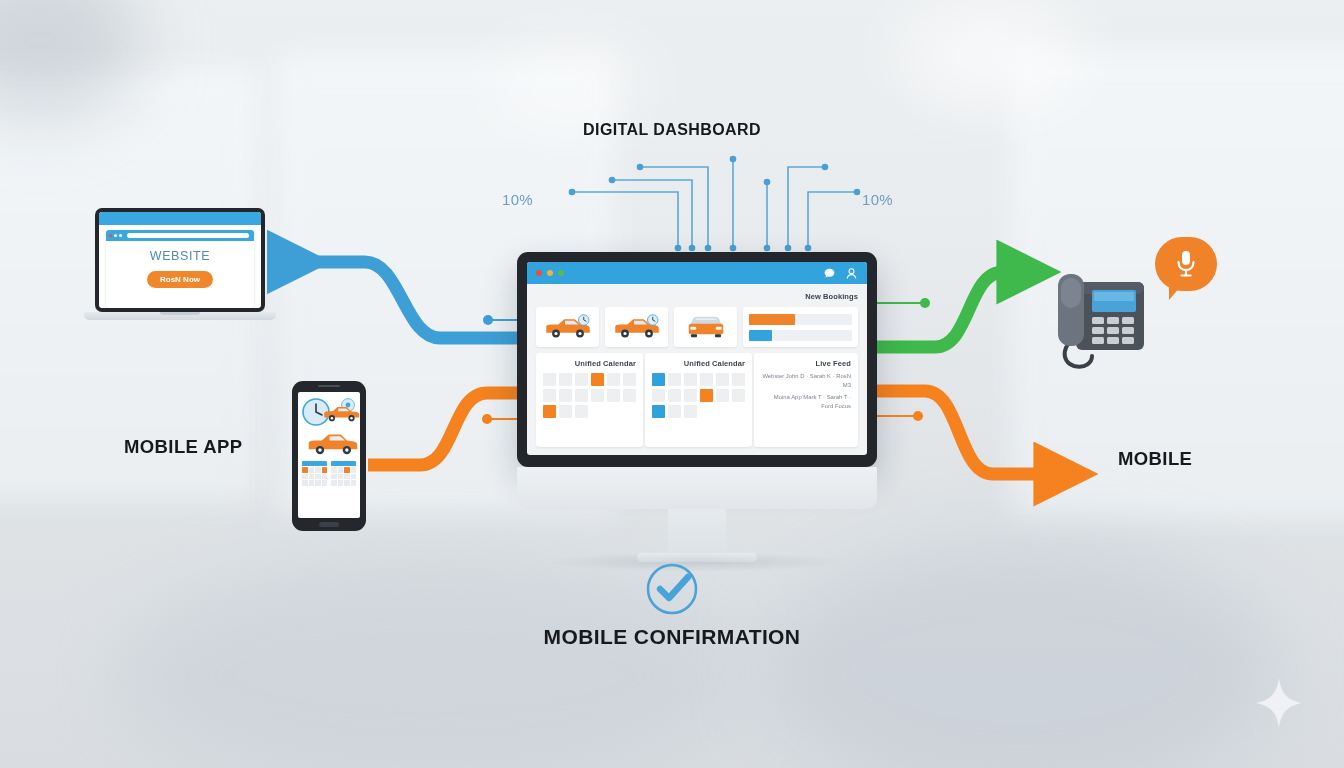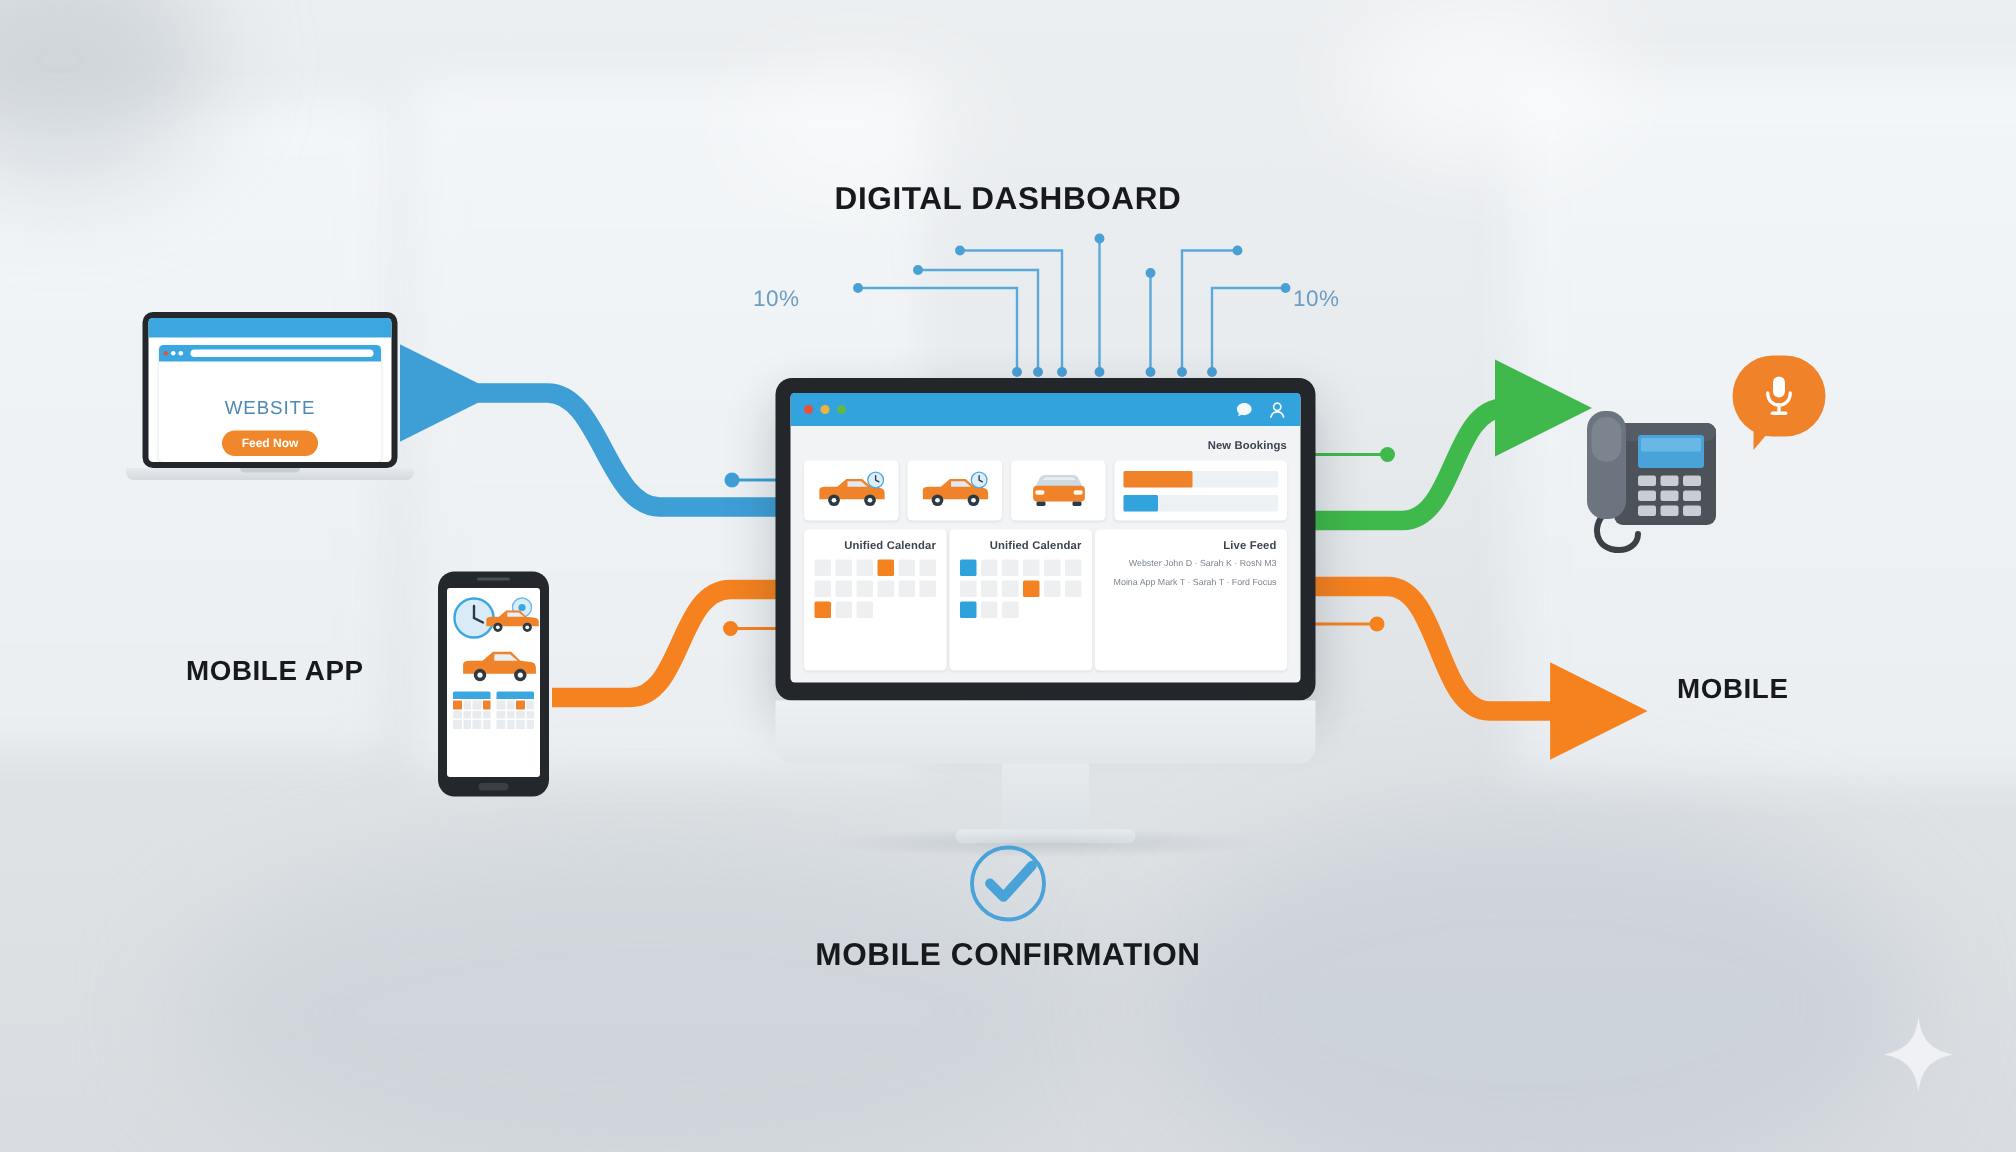--- a/index.html
+++ b/index.html
@@ -29,21 +29,21 @@
   }
 
   
   .caption {
     position: absolute;
     color: #17191c;
     font-weight: bold;
     letter-spacing: .4px;
     white-space: nowrap;
   }
-  #title-digital-dashboard { left: 50%; transform: translateX(-50%); top: 121px; font-size: 21px; }
+  #title-digital-dashboard { left: 50%; transform: translateX(-50%); top: 121px; font-size: 16px; }
   #label-mobile-app { left: 124px; top: 436px; font-size: 18.5px; }
   #label-phone { left: 1118px; top: 448px; font-size: 18.5px; }
   #label-instant-confirmation { left: 50%; transform: translateX(-50%); top: 625px; font-size: 21px; }
 
   .pct {
     position: absolute;
     color: #6d9dc3;
     font-size: 15px;
     letter-spacing: .3px;
   }
@@ -114,21 +114,21 @@
   .bar-track { height: 11px; background: #eef1f3; border-radius: 1px; position: relative; }
   .bar-fill { height: 100%; border-radius: 1px; }
 
   #row-bottom { display: flex; gap: 2px; flex: 1; }
   .cal-card { flex: 1; padding: 6px 7px; }
   .cal-grid { display: grid; grid-template-columns: repeat(6, 1fr); gap: 3px; margin-top: 5px; }
   .cal-cell { aspect-ratio: 1/1; background: #edeff1; border-radius: 1px; }
   .cal-cell.orange { background: #f58220; }
   .cal-cell.blue { background: #2fa2dc; }
   .cal-cell.empty { background: transparent; }
-  #feed-card { width: 128px; padding: 6px 7px; }
+  #feed-card { width: 104px; padding: 6px 7px; }
   .feed-line {
     font-size: 5.9px; color: #7d858f; line-height: 1.45;
     margin-top: 4px; filter: blur(.25px);
   }
 
   
   #laptop { position: absolute; left: 95px; top: 208px; }
   #laptop-lid {
     width: 170px; height: 104px;
     background: #23262b; border-radius: 7px;
@@ -145,21 +145,21 @@
     border-radius: 3px; box-shadow: 0 1px 3px rgba(40,55,70,.16);
     overflow: hidden; flex: 1;
   }
   #browser-chrome {
     height: 11px; background: #3aa7e0;
     display: flex; align-items: center; padding: 0 3px;
   }
   .bdot { width: 3px; height: 3px; border-radius: 50%; margin-right: 2px; background: #fff; }
   .bdot.r { background: #e8503a; }
   #url-pill { flex: 1; height: 5px; background: #fff; border-radius: 3px; margin-left: 3px; margin-right: 2px; }
-  #browser-content { padding: 24px 6px; text-align: center; }
+  #browser-content { padding: 8px 6px; text-align: center; }
   #website-heading { font-size: 12.5px; color: #4e8ab5; letter-spacing: .6px; font-weight: 500; }
   #book-now-button {
     display: inline-block; margin-top: 8px;
     background: #f0872b; color: #fff;
     font-size: 8px; font-weight: 600;
     padding: 4px 13px; border-radius: 9px;
     border: none; cursor: pointer;
   }
   #laptop-base {
     width: 192px; height: 8px; margin-left: -11px;
@@ -317,21 +317,21 @@
       <div id="laptop-topbar"></div>
       <div id="browser-window">
         <div id="browser-chrome">
           <span class="bdot r"></span>
           <span class="bdot"></span>
           <span class="bdot"></span>
           <span id="url-pill"></span>
         </div>
         <div id="browser-content">
           <div id="website-heading">WEBSITE</div>
-          <button id="book-now-button">Feed Now</button>
+          <button id="book-now-button">RosN Now</button>
         </div>
       </div>
     </div>
   </div>
   <div id="laptop-base">
     <div id="laptop-notch"></div>
   </div>
 </div>
 
 <div id="mobile">

